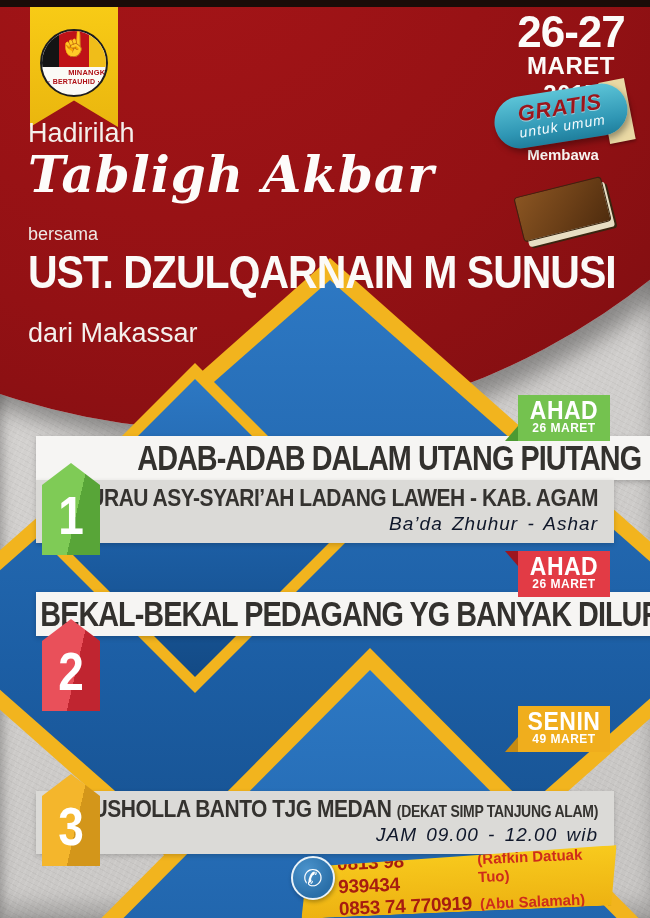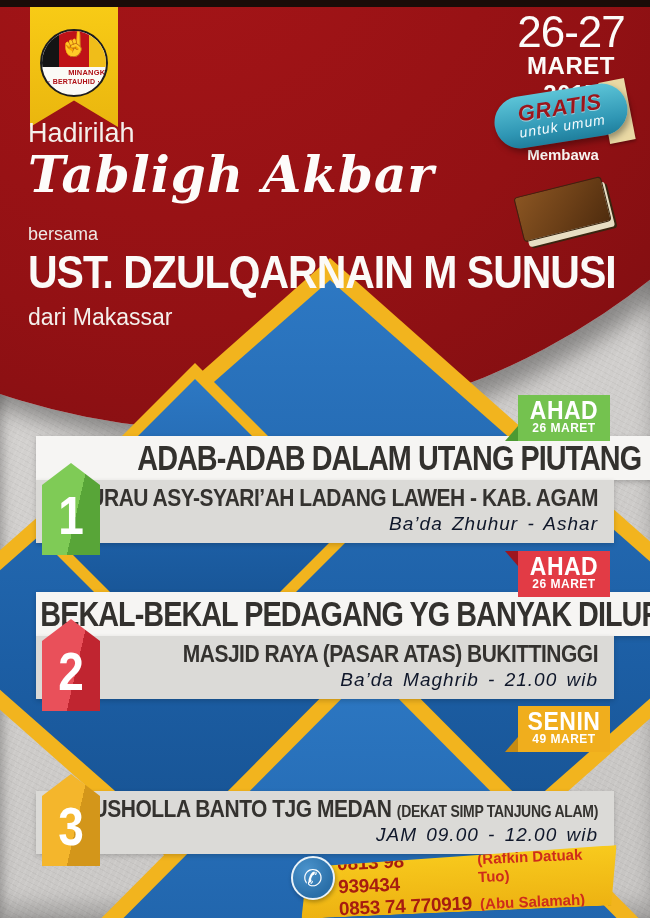--- a/index.html
+++ b/index.html
@@ -42,21 +42,21 @@
   .logo-top{position:absolute;top:0;left:0;right:0;height:56%;
     background:linear-gradient(90deg,#141414 0 27%,#bf1217 27% 73%,#f0bd19 73% 100%);}
   .logo-hand{position:absolute;top:1px;left:0;width:100%;text-align:center;font-size:24px;color:#fff;line-height:1;}
   .logo-line1{position:absolute;top:37px;left:0;width:100%;text-align:center;
     font-size:7.5px;font-weight:bold;color:#b01116;letter-spacing:.2px;padding-left:24px;}
   .logo-line2{position:absolute;top:47px;left:0;width:100%;text-align:center;
     font-size:7px;font-weight:bold;color:#b01116;letter-spacing:.2px;}
 
   
   .date-badge{position:absolute;left:498px;top:10px;width:146px;text-align:center;color:#fcfbf9;z-index:7;}
-  .date-days{font-size:44px;font-weight:normal;letter-spacing:-1px;line-height:1.0;}
+  .date-days{font-size:44px;font-weight:bold;letter-spacing:-1px;line-height:1.0;}
   .date-my{font-size:24px;font-weight:bold;letter-spacing:.5px;margin-top:-2px;}
 
   
   .tape{position:absolute;left:604px;top:80px;width:26px;height:62px;background:#ead9a4;
     transform:rotate(-11deg);z-index:7;box-shadow:0 2px 3px rgba(0,0,0,.3);}
   .gratis-pill{position:absolute;left:494px;top:90px;width:134px;height:52px;border-radius:26px;
     background:linear-gradient(180deg,#5cc4d7 0%,#2f96b4 70%,#1f7e9c 100%);
     transform:rotate(-9deg);z-index:8;text-align:center;box-shadow:2px 4px 6px rgba(0,0,0,.35);}
   .gratis-word{font-size:22px;font-weight:bold;font-style:italic;color:#9c151b;
     letter-spacing:.5px;margin-top:5px;text-shadow:0 1px 0 rgba(255,255,255,.5);}
@@ -74,21 +74,21 @@
     border:1px solid #3a2510;}
 
   
   .headline{position:absolute;left:28px;top:118px;z-index:7;color:#f4f0ec;}
   .invite{font-size:27px;font-weight:400;}
   .script-title{font-family:"DejaVu Serif",serif;font-style:italic;font-weight:bold;
     font-size:50px;line-height:1.05;margin-top:0px;letter-spacing:1px;color:#fdfcfa;}
   .bersama{font-size:18px;font-weight:300;margin-top:22px;color:#efe9e5;}
   .speaker{font-size:41px;font-weight:800;letter-spacing:-1px;margin-top:2px;color:#fbfaf8;
     transform:scaleY(1.12);transform-origin:left top;white-space:nowrap;}
-  .origin{font-size:23px;font-weight:400;margin-top:10px;color:#f4f0ec;}
+  .origin{font-size:27px;font-weight:400;margin-top:24px;color:#f4f0ec;}
 
   
   .session{position:absolute;left:36px;width:578px;height:180px;z-index:4;margin-top:8px;}
   .s1{top:387px;} .s2{top:543px;} .s3{top:698px;}
   .day-badge{position:absolute;right:4px;top:0;width:92px;height:46px;text-align:center;color:#fff;z-index:5;}
   .day-badge .fold{position:absolute;width:0;height:0;left:-13px;}
   .day-name{font-size:23px;font-weight:800;letter-spacing:.5px;line-height:1.05;margin-top:3px;
     transform:scaleY(1.1);}
   .day-date{font-size:12px;font-weight:700;letter-spacing:.5px;margin-top:-1px;}
   .s-green .day-badge{background:#74c24f;}
@@ -208,24 +208,20 @@
 
   <div class="session s2 s-red">
     <div class="day-badge">
       <div class="fold"></div>
       <div class="day-name">AHAD</div>
       <div class="day-date">26 MARET</div>
     </div>
     <div class="title-bar">
       <div class="title-text">BEKAL-BEKAL PEDAGANG YG BANYAK DILUPAKAN</div>
     </div>
-    <div class="sub-bar">
-      <div class="venue">MASJID RAYA (PASAR ATAS) BUKITTINGGI</div>
-      <div class="time">Ba’da Maghrib - 21.00 wib</div>
-    </div>
     <div class="num-tag">
       <span>2</span>
     </div>
   </div>
 
   <div class="session s3 s-yellow">
     <div class="day-badge">
       <div class="fold"></div>
       <div class="day-name">SENIN</div>
       <div class="day-date">49 MARET</div>

